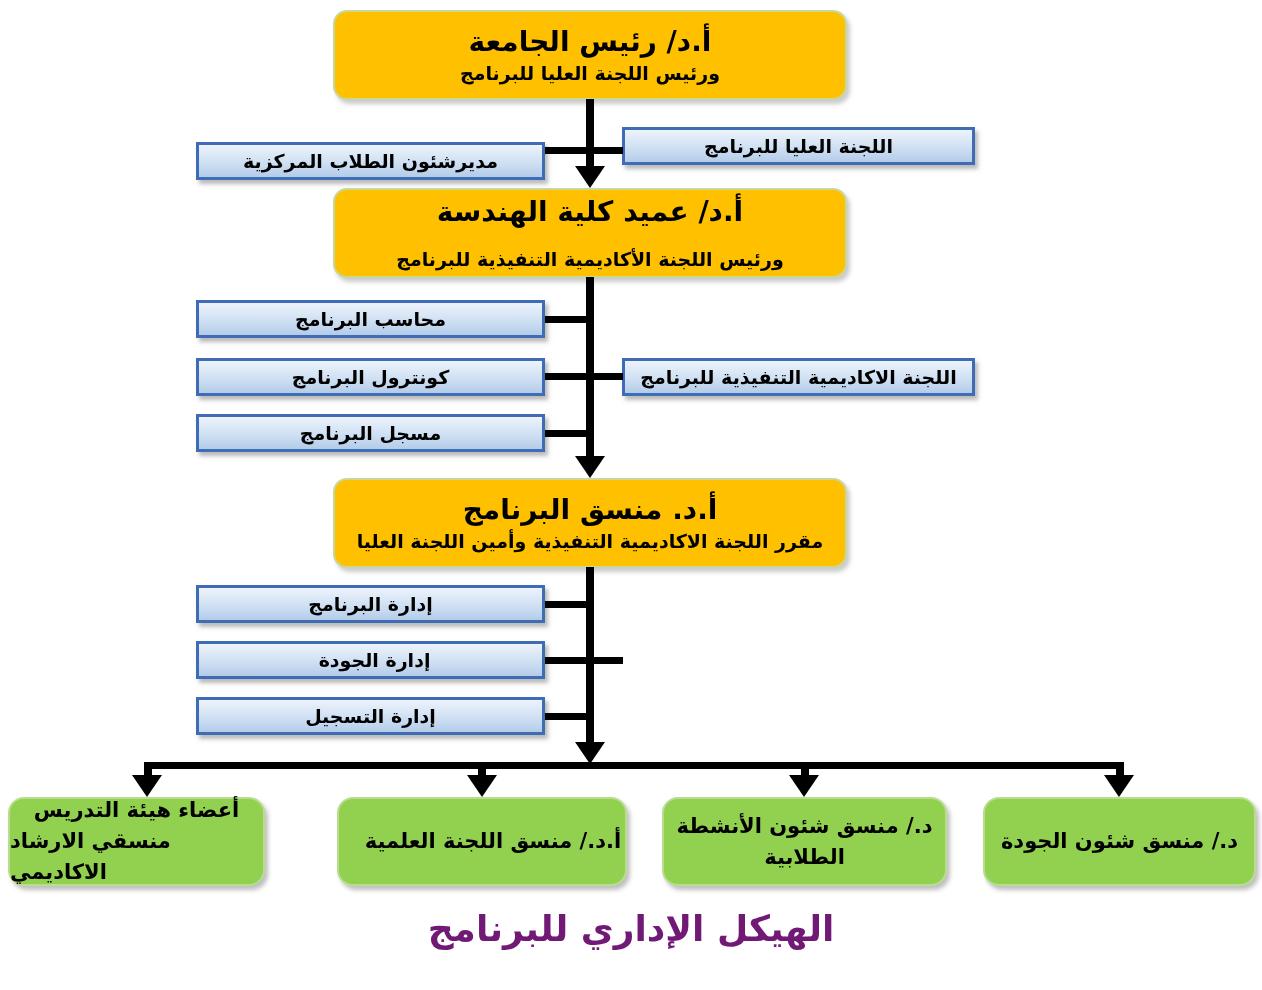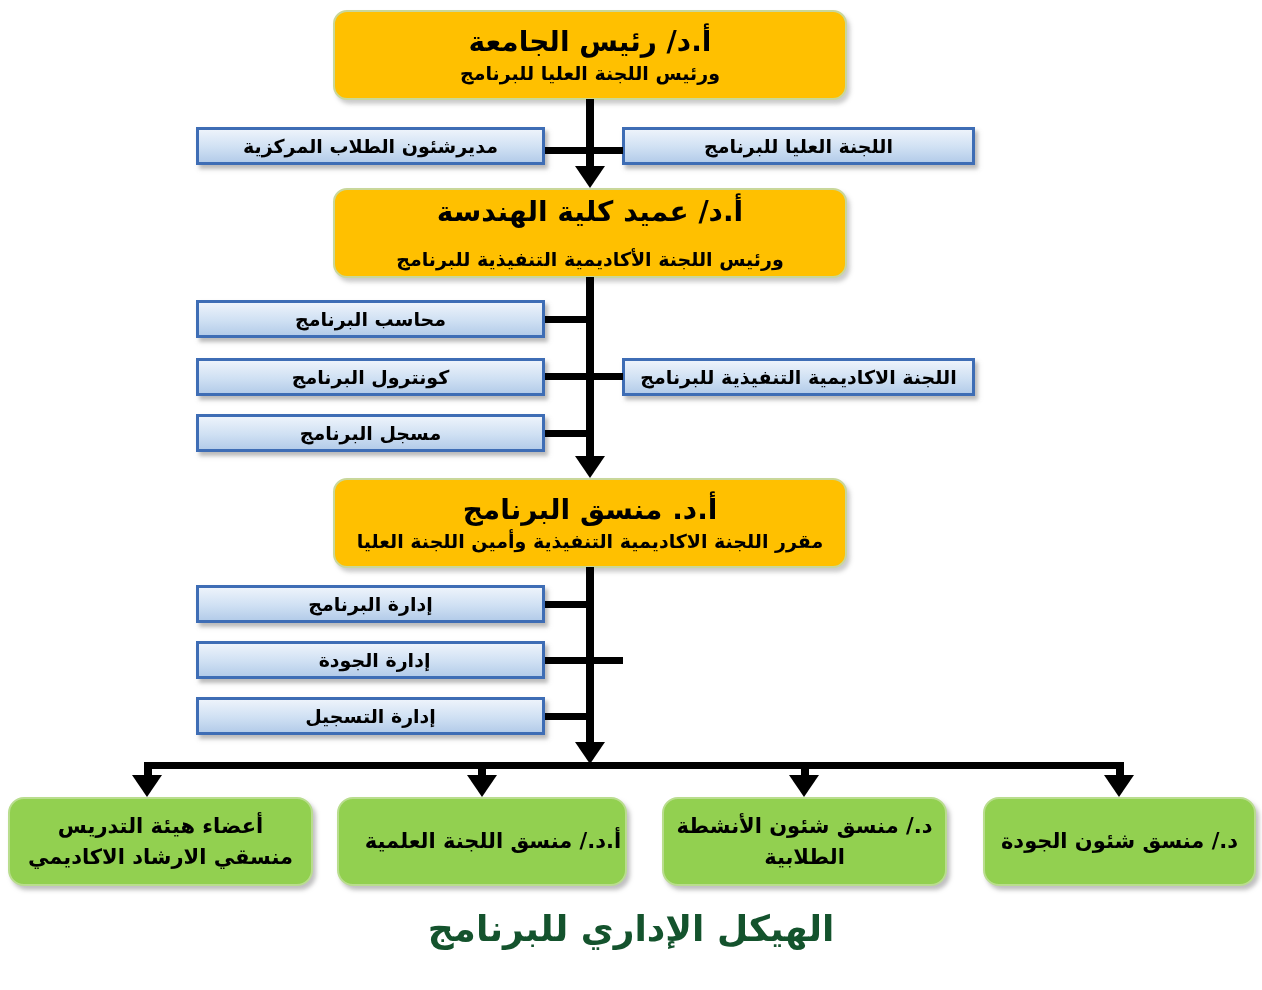--- a/index.html
+++ b/index.html
@@ -61,33 +61,33 @@
     border-left: 15px solid transparent;
     border-right: 15px solid transparent;
     border-top: 22px solid #000;
   }
   #footer-title {
     position: absolute;
     top: 908px; left: 0; right: 0;
     text-align: center;
     font-size: 36px;
     font-weight: bold;
-    color: #14532d;
+    color: #701a75;
   }
 </style>
 </head>
 <body>
 
 <div id="canvas">
 
   <div class="box orange" style="top:10px;">
     <div class="t1">أ.د/ رئيس الجامعة</div>
     <div class="t2">ورئيس اللجنة العليا للبرنامج</div>
   </div>
-  <div class="box blue bleft" style="top:127px;">
+  <div class="box blue bleft" style="top:142px;">
     <div>مديرشئون الطلاب المركزية</div>
   </div>
   <div class="box blue bright" style="top:127px;">
     <div>اللجنة العليا للبرنامج</div>
   </div>
 
   <div class="box orange" style="top:188px;gap:16px;">
     <div class="t1">أ.د/ عميد كلية الهندسة</div>
     <div class="t2">ورئيس اللجنة الأكاديمية التنفيذية للبرنامج</div>
   </div>
@@ -111,21 +111,21 @@
   <div class="box blue bleft" style="top:585px;">
     <div>إدارة البرنامج</div>
   </div>
   <div class="box blue bleft" style="top:641px;padding-left:8px;">
     <div>إدارة الجودة</div>
   </div>
   <div class="box blue bleft" style="top:697px;">
     <div>إدارة التسجيل</div>
   </div>
 
-  <div class="box green" style="left:8px; width:305px;">
+  <div class="box green" style="left:8px; width:257px;">
     <div>أعضاء هيئة التدريس</div>
     <div>منسقي الارشاد الاكاديمي</div>
   </div>
   <div class="box green" style="left:337px; width:290px;padding-left:22px;">
     <div>أ.د./ منسق اللجنة العلمية</div>
   </div>
   <div class="box green" style="left:662px; width:285px;">
     <div>د./ منسق شئون الأنشطة</div>
     <div>الطلابية</div>
   </div>

